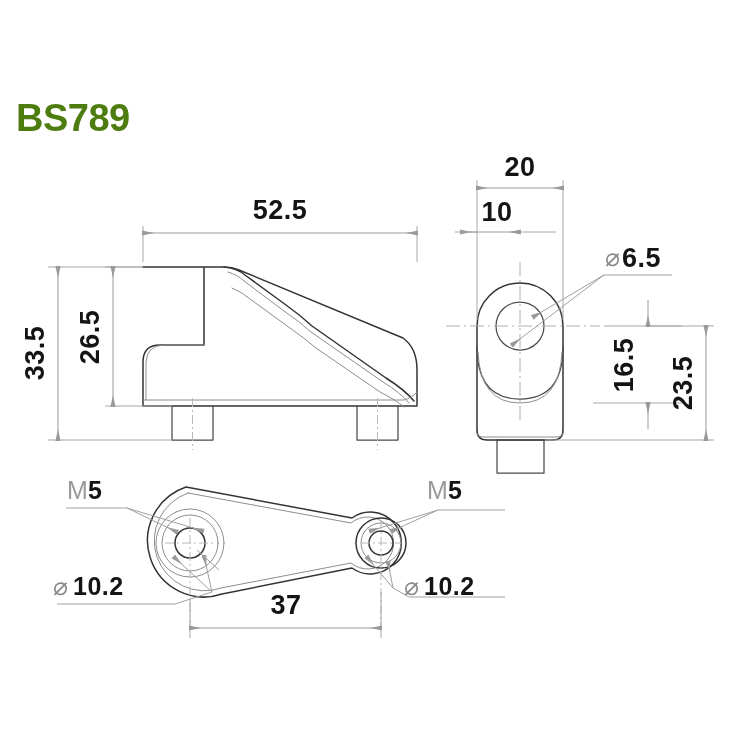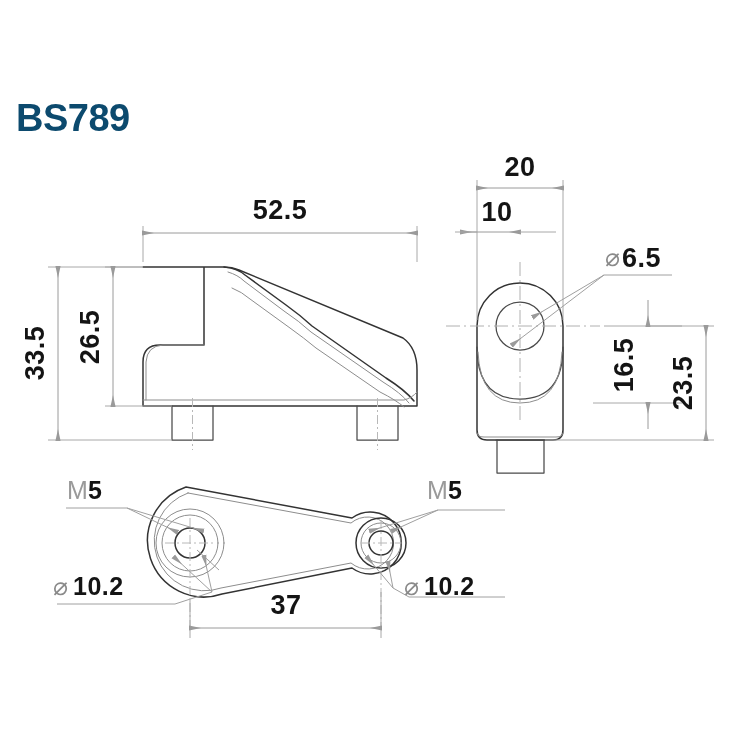--- a/index.html
+++ b/index.html
@@ -27,21 +27,21 @@
     display: block;
   }
   .part-title {
     position: absolute;
     left: 16px;
     top: 97px;
     font-family: "Liberation Sans", sans-serif;
     font-size: 38px;
     font-weight: bold;
     letter-spacing: -0.5px;
-    color: #0c4a6e;
+    color: #4d7c0f;
     white-space: nowrap;
   }
   
   .dim-text {
     font-family: "Liberation Sans", sans-serif;
     font-size: 27px;
     font-weight: bold;
     fill: #141414;
     letter-spacing: 0.5px;
   }

